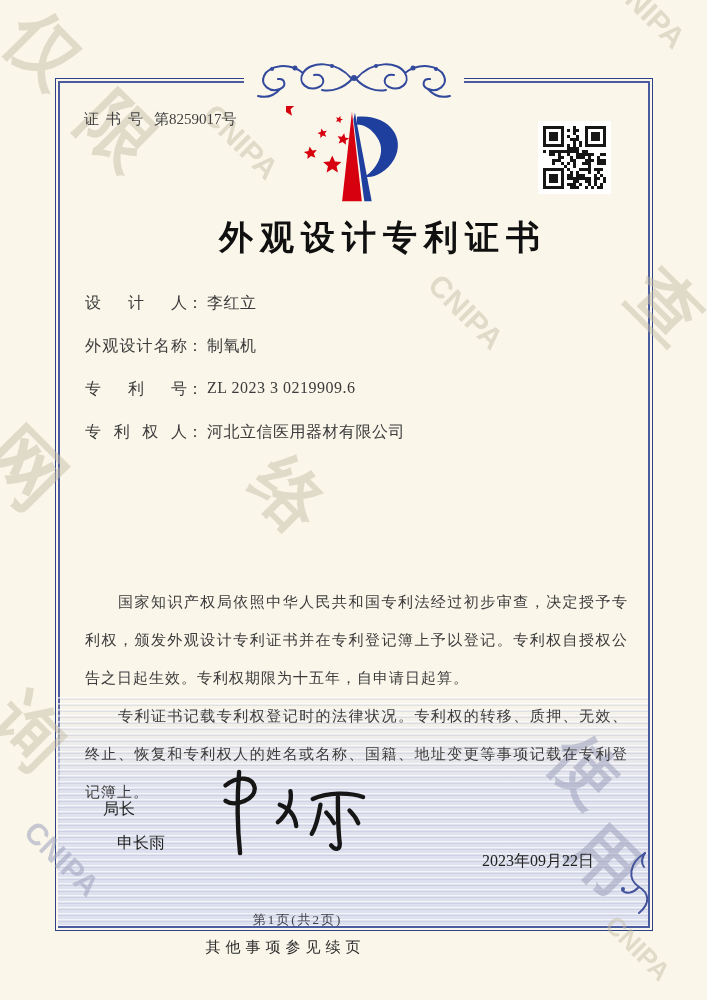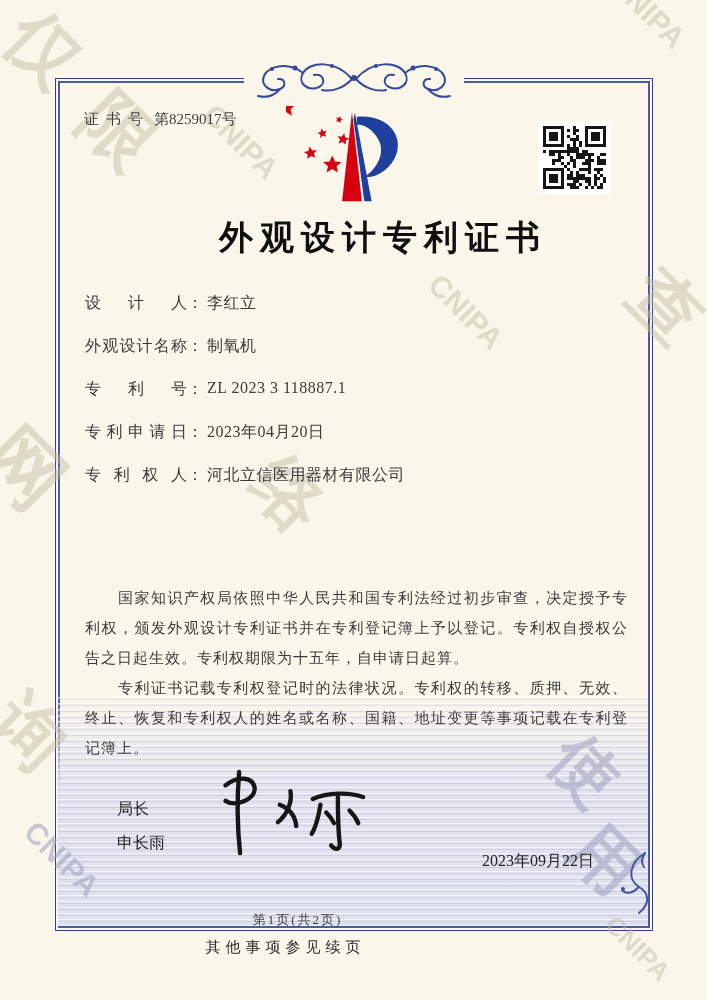--- a/index.html
+++ b/index.html
@@ -36,24 +36,24 @@
   .doc-title{position:absolute;left:55px;top:215px;width:656px;text-align:center;
     font-size:34px;font-weight:bold;color:#101010;letter-spacing:7px;}
   .fields{position:absolute;left:85px;top:293px;width:545px;font-size:16px;color:#3b3b3b;}
   .field-row{height:43px;}
   .flabel{display:inline-block;width:102px;text-align:justify;text-align-last:justify;vertical-align:top;}
   .colon{vertical-align:top;}
   .fvalue{display:inline-block;max-width:425px;margin-left:4px;vertical-align:top;letter-spacing:.5px;}
   .grant-a{display:inline-block;width:256px;}
   .grant-b{display:inline-block;}
   .grant-b .flabel{width:86px;}
-  .paras{position:absolute;left:85px;top:583px;width:543px;font-size:15px;line-height:30px;
+  .paras{position:absolute;left:85px;top:583px;width:543px;font-size:15px;line-height:38px;
     color:#3b3b3b;text-align:justify;letter-spacing:1px;}
   .paras p{margin:0;text-indent:2.2em;}
-  .signer-title{position:absolute;left:117px;top:799px;font-size:16px;color:#222;}
+  .signer-title{position:absolute;left:103px;top:799px;font-size:16px;color:#222;}
   .signer-name{position:absolute;left:117px;top:833px;font-size:16px;color:#222;text-align:right;}
   .signature{position:absolute;left:196px;top:766px;width:185px;height:92px;}
   .issue-date{position:absolute;left:482px;top:851px;font-size:16px;color:#222;}
   .page-note{position:absolute;left:55px;top:911px;width:485px;text-align:center;
     font-size:13px;color:#3e3e46;letter-spacing:2px;}
   .cont-note{position:absolute;left:0;top:938px;width:571px;text-align:center;
     font-size:15px;color:#2b2b2b;letter-spacing:5px;}
   .ornament{position:absolute;left:244px;top:52px;width:220px;height:52px;background:#faf6ea;}
   .flourish{position:absolute;left:617px;top:849px;width:36px;height:68px;}
 </style>
@@ -568,24 +568,21 @@
     <div class="doc-title">外观设计专利证书</div>
 
     <div class="fields">
       <div class="field-row">
         <span class="flabel">设计人</span><span class="colon">：</span><span class="fvalue">李红立</span>
       </div>
       <div class="field-row">
         <span class="flabel">外观设计名称</span><span class="colon">：</span><span class="fvalue">制氧机</span>
       </div>
       <div class="field-row">
-        <span class="flabel">专利号</span><span class="colon">：</span><span class="fvalue">ZL 2023 3 118887.1</span>
-      </div>
-      <div class="field-row">
-        <span class="flabel">专利申请日</span><span class="colon">：</span><span class="fvalue">2023年04月20日</span>
+        <span class="flabel">专利号</span><span class="colon">：</span><span class="fvalue">ZL 2023 3 0219909.6</span>
       </div>
       <div class="field-row">
         <span class="flabel">专利权人</span><span class="colon">：</span><span class="fvalue">河北立信医用器材有限公司</span>
       </div>
     </div>
 
     <div class="paras">
       <p>国家知识产权局依照中华人民共和国专利法经过初步审查，决定授予专利权，颁发外观设计专利证书并在专利登记簿上予以登记。专利权自授权公告之日起生效。专利权期限为十五年，自申请日起算。</p>
       <p>专利证书记载专利权登记时的法律状况。专利权的转移、质押、无效、终止、恢复和专利权人的姓名或名称、国籍、地址变更等事项记载在专利登记簿上。</p>
     </div>

